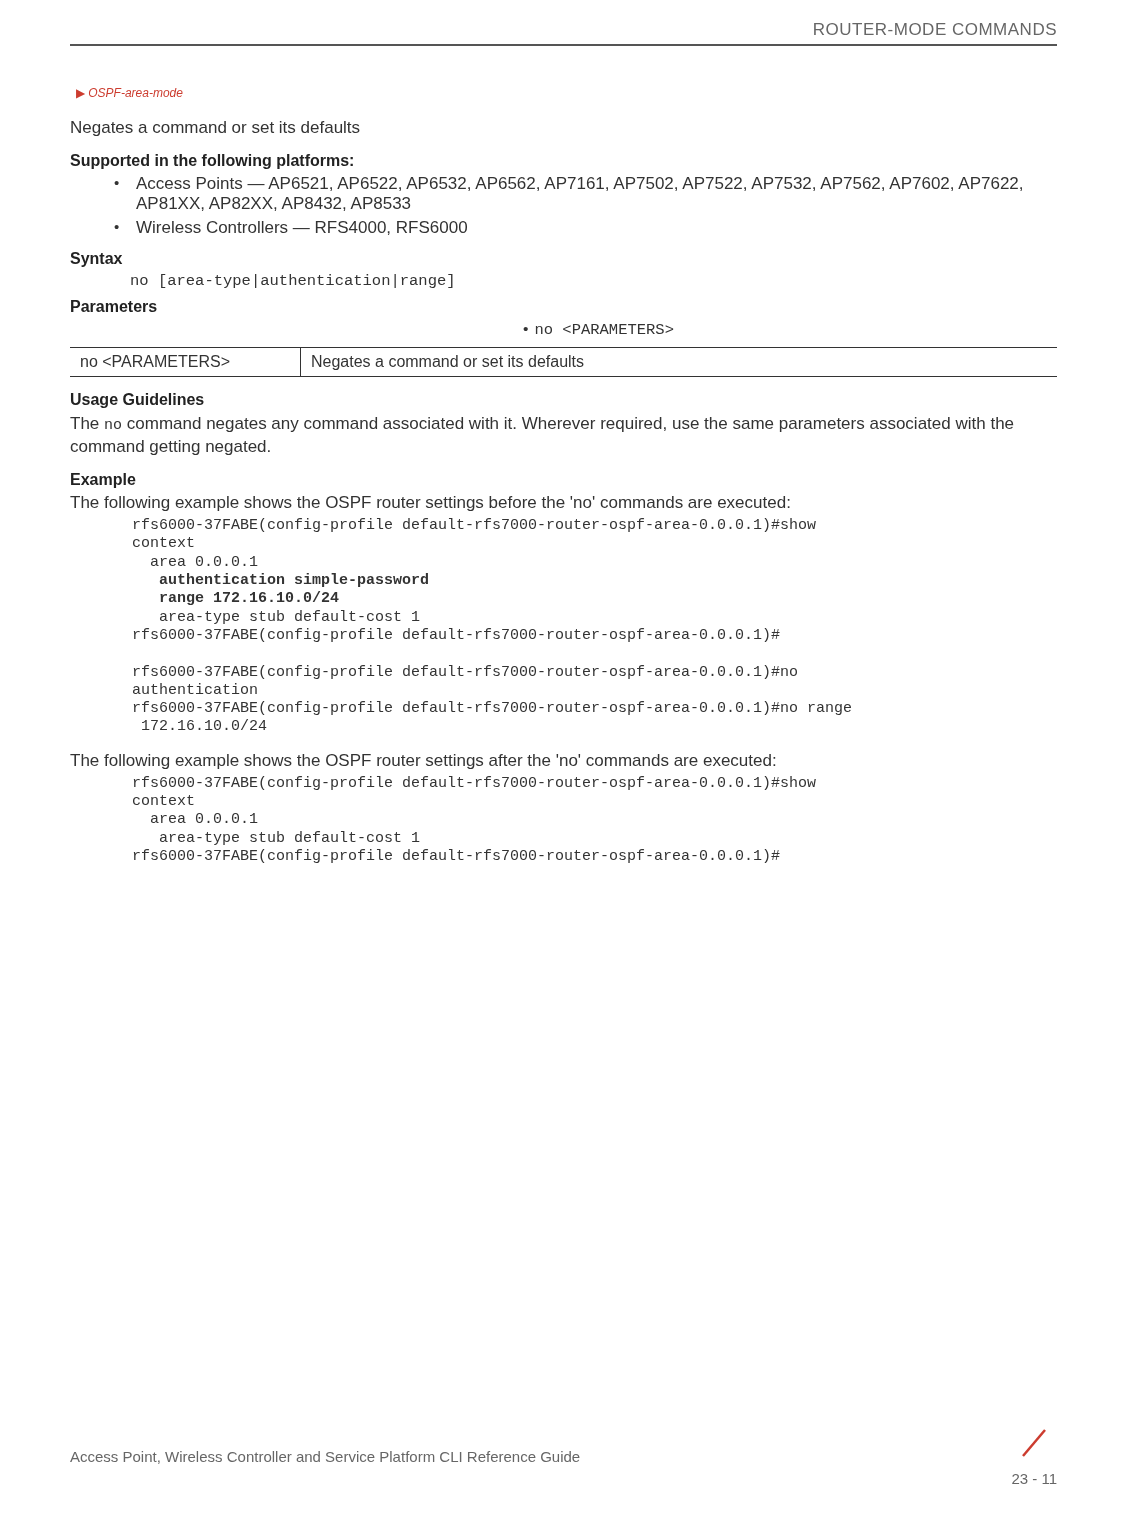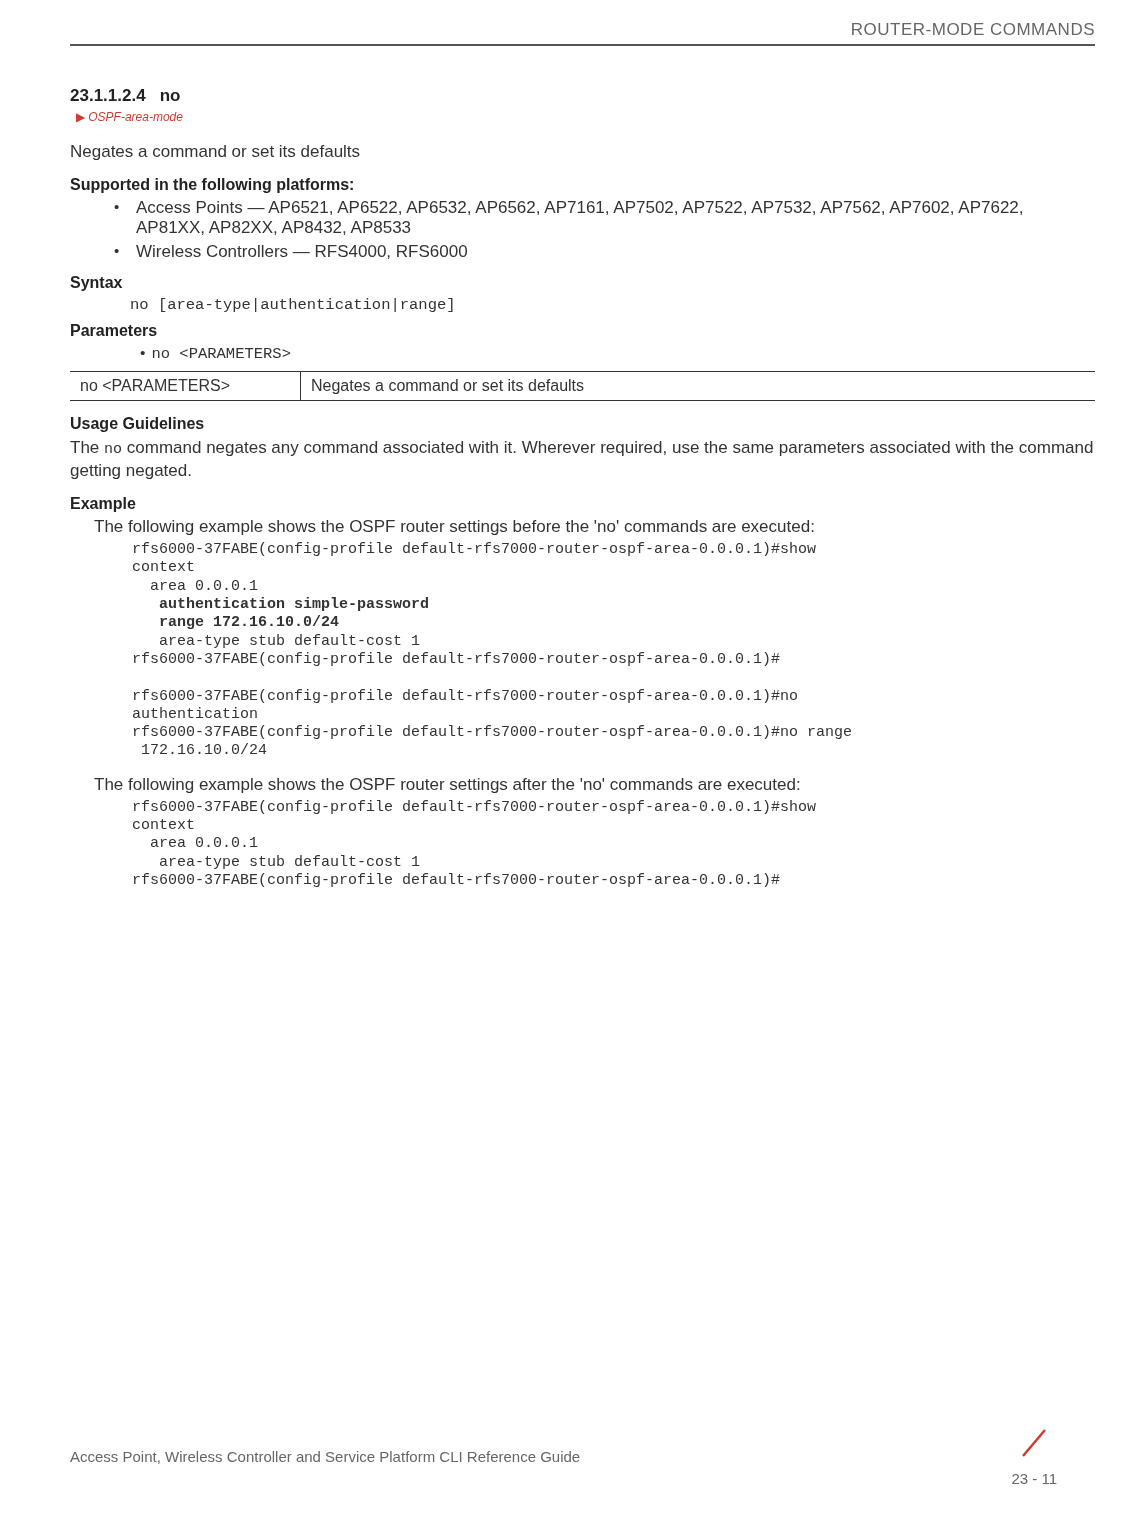--- a/index.html
+++ b/index.html
@@ -7,21 +7,21 @@
     padding: 0;
     font-family: Arial, Helvetica, sans-serif;
     background: #fff;
     color: #333;
   }
   .page {
     width: 1127px;
     height: 1515px;
     position: relative;
     box-sizing: border-box;
-    padding: 20px 32px 0 70px;
+    padding: 20px 70px 0 70px;
   }
   .running-header {
     text-align: right;
     font-size: 17px;
     color: #666;
     letter-spacing: 0.5px;
     padding-bottom: 4px;
   }
   .rule {
     border-top: 2px solid #555;
@@ -83,20 +83,21 @@
     font-family: "Courier New", Courier, monospace;
     font-size: 15.5px;
     color: #333;
   }
   .syntax-block {
     margin: 4px 0 8px 60px;
   }
   .param-item {
     margin: 4px 0 8px 70px;
     font-size: 15.5px;
+    text-align: center;
   }
   .param-item .dot {
     margin-right: 6px;
   }
   table.params-table {
     width: 100%;
     border-collapse: collapse;
     margin-bottom: 14px;
   }
   table.params-table td {
@@ -116,21 +117,20 @@
     margin-bottom: 12px;
     line-height: 1.35;
   }
   .body-text .mono-inline {
     font-family: "Courier New", Courier, monospace;
     font-size: 15px;
   }
   .example-intro {
     font-size: 17px;
     color: #333;
-    margin-left: 24px;
     margin-bottom: 4px;
   }
   pre.cli {
     font-family: "Courier New", Courier, monospace;
     font-size: 15px;
     line-height: 1.22;
     color: #333;
     white-space: pre;
     margin: 0 0 14px 62px;
   }
@@ -160,23 +160,20 @@
   }
 </style>
 </head>
 <body>
 
 <div class="page">
 
   <div class="running-header">ROUTER-MODE COMMANDS</div>
   <div class="rule"></div>
 
-  <div class="section-number-title">
-    <span class="num">23.1.1.2.4</span><span>no</span>
-  </div>
 
   <div class="breadcrumb">
     <span class="arrow">▶</span><span>OSPF-area-mode</span>
   </div>
 
   <div class="desc">Negates a command or set its defaults</div>
 
   <div class="heading-bold">Supported in the following platforms:</div>
   <ul class="bullets">
     <li>Access Points — AP6521, AP6522, AP6532, AP6562, AP7161, AP7502, AP7522, AP7532, AP7562, AP7602, AP7622, AP81XX, AP82XX, AP8432, AP8533</li>

